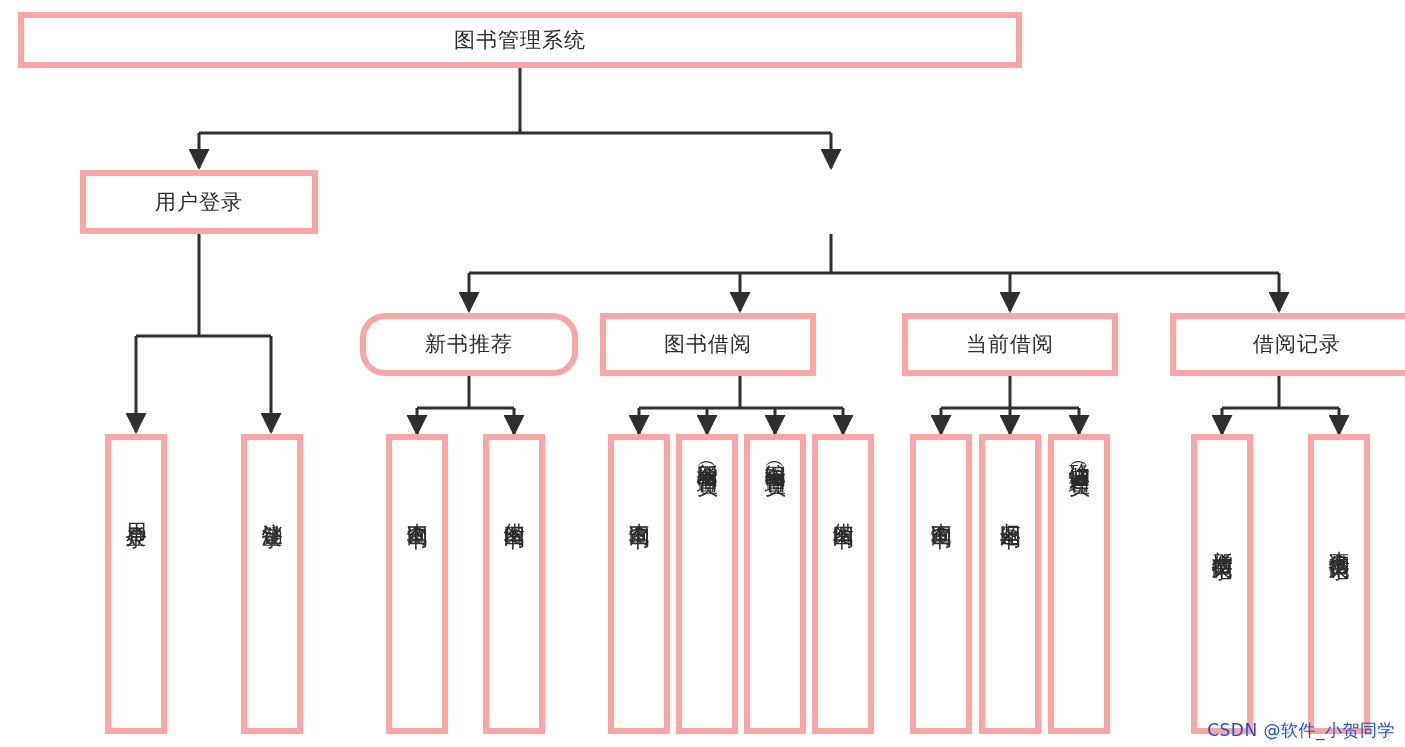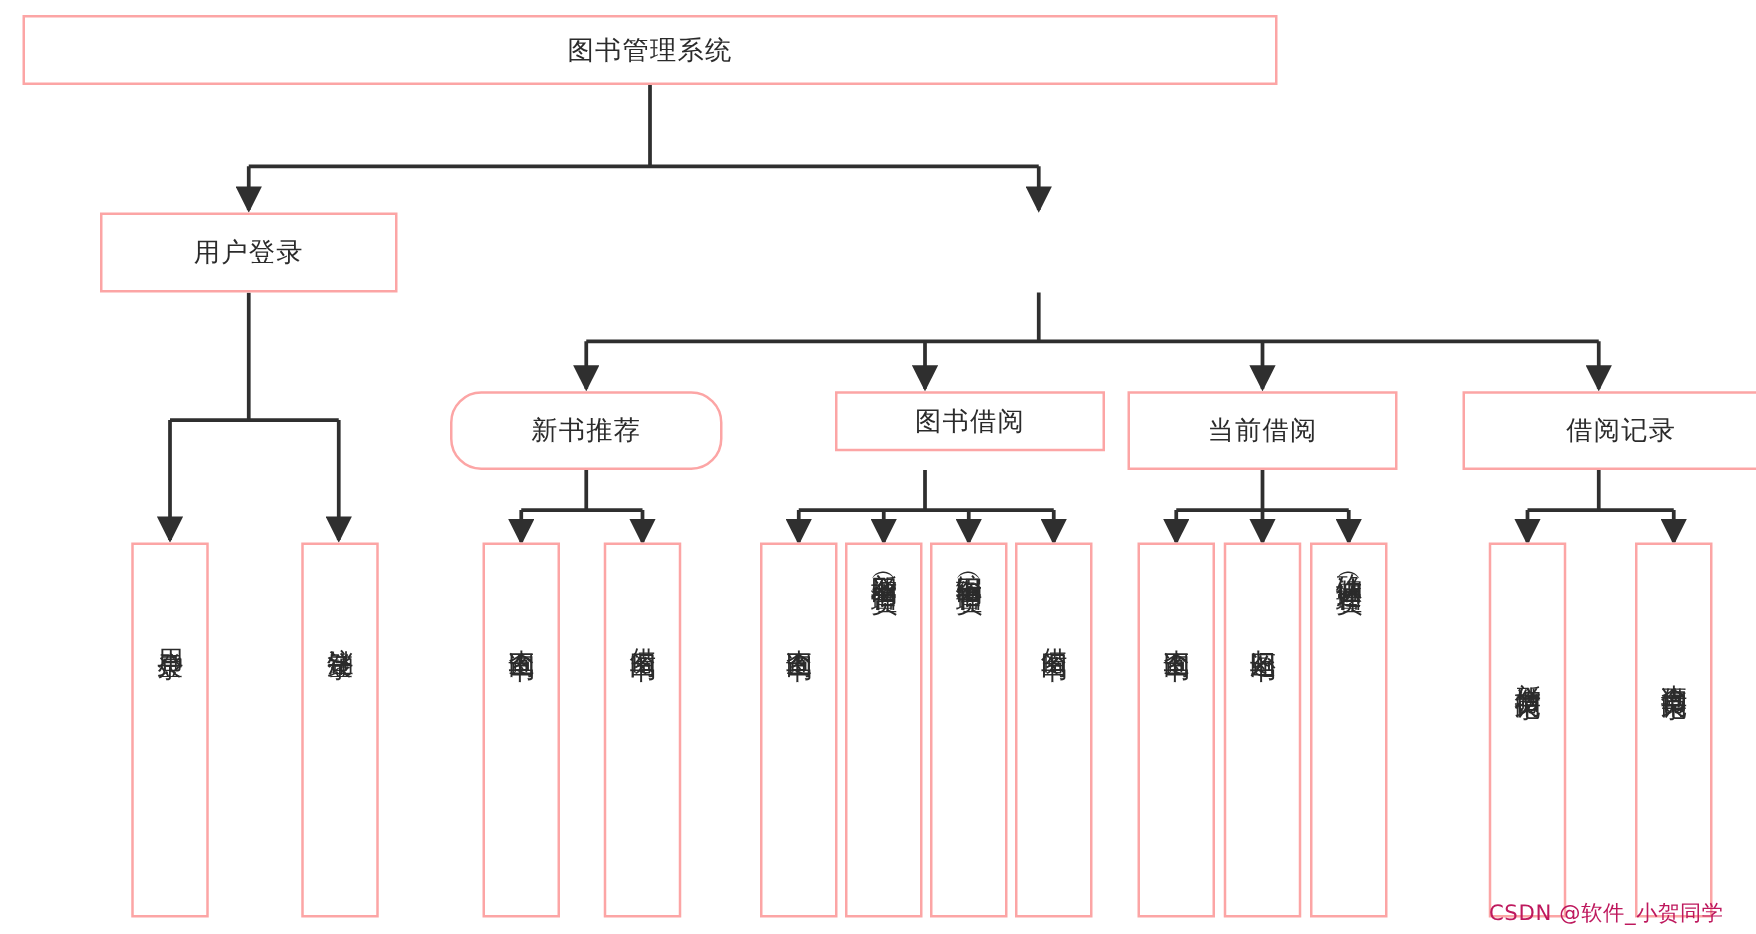--- a/index.html
+++ b/index.html
@@ -21,21 +21,21 @@
     position: absolute;
     left: 0;
     top: 0;
     width: 1405px;
     height: 747px;
   }
   .node {
     position: absolute;
     box-sizing: border-box;
     background: #ffffff;
-    border: 2px solid #fca5a5;
+    border: 6px solid #fca5a5;
     display: flex;
     align-items: center;
     justify-content: center;
     color: #2b2b2b;
   }
   .node .label {
     display: block;
     text-align: center;
     line-height: 1.25;
     white-space: pre;
@@ -58,24 +58,24 @@
     white-space: nowrap;
   }
   .node.vertical.mid .label {
     margin-top: 60px;
   }
   .node.vertical.midsmall .label {
     margin-top: 88px;
   }
   #watermark {
     position: absolute;
-    right: 26px;
+    right: 10px;
     bottom: 5px;
     font-size: 17px;
-    color: #be185d;
+    color: #1d4ed8;
     letter-spacing: 0.5px;
     white-space: nowrap;
     text-align: right;
   }
 </style>
 </head>
 <body>
 
 <div id="canvas">
 
@@ -137,21 +137,21 @@
 
   <div class="node horizontal" style="left:80px; top:170px; width:238px; height:64px;">
     <span class="label">用户登录</span>
   </div>
 
 
   <div class="node horizontal" style="left:360px; top:313px; width:218px; height:63px;border-radius:25px;">
     <span class="label">新书推荐</span>
   </div>
 
-  <div class="node horizontal" style="left:668px; top:313px; width:216px; height:48px;">
+  <div class="node horizontal" style="left:600px; top:313px; width:216px; height:63px;">
     <span class="label">图书借阅</span>
   </div>
 
   <div class="node horizontal" style="left:902px; top:313px; width:216px; height:63px;align-items:center;">
     <span class="label">当前借阅</span>
   </div>
 
   <div class="node horizontal" style="left:1170px; top:313px; width:254px; height:63px;">
     <span class="label">借阅记录</span>
   </div>

